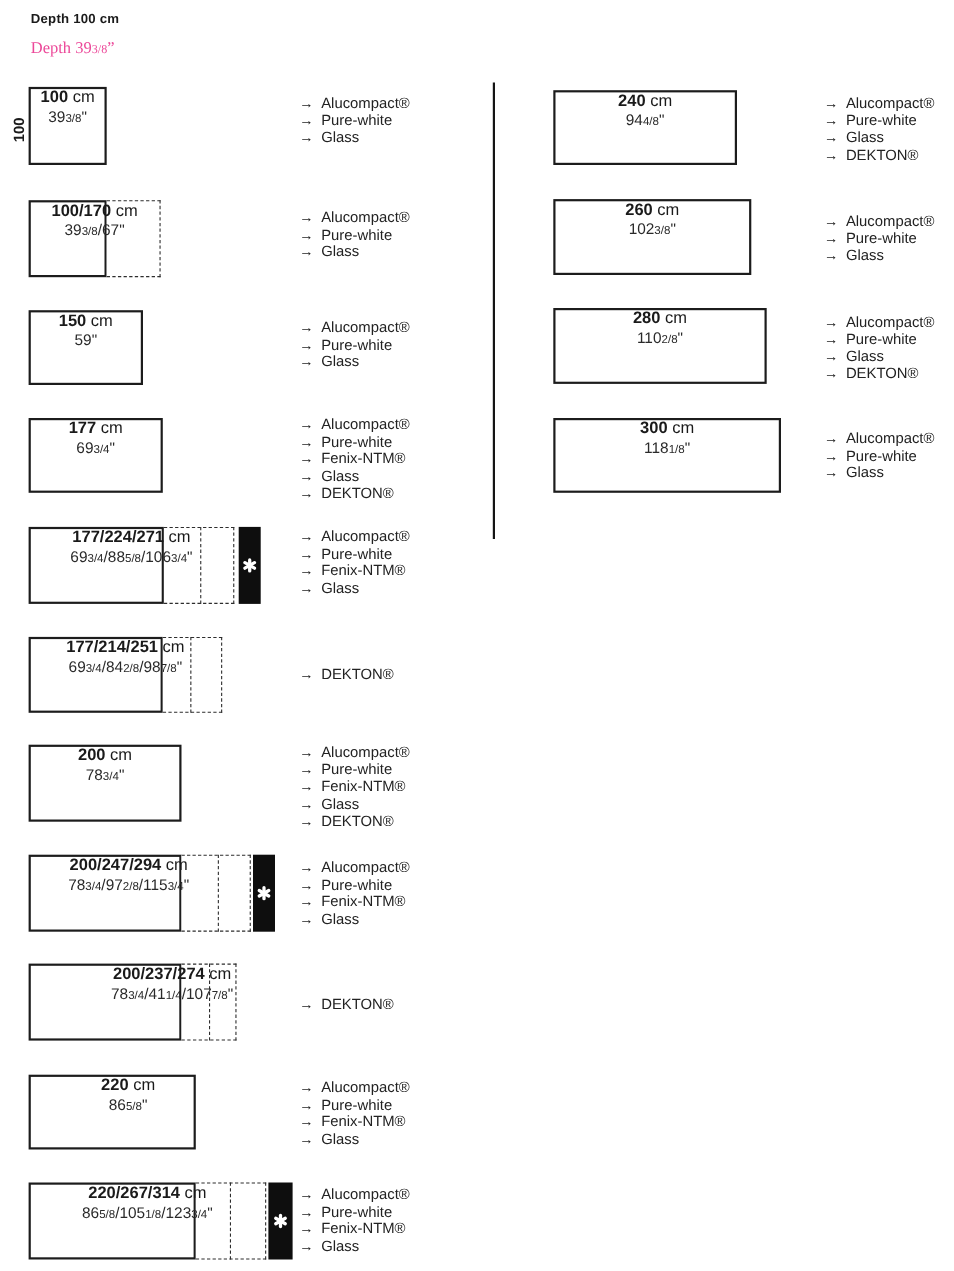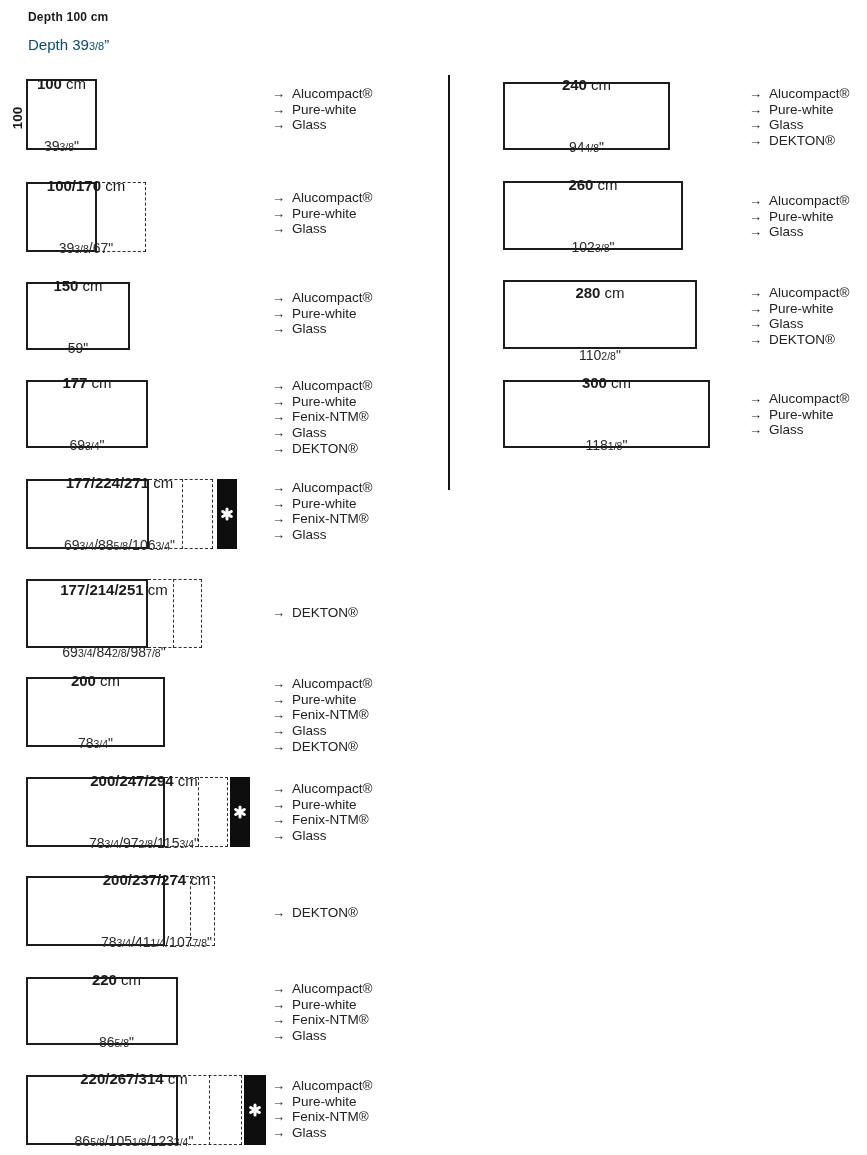--- a/index.html
+++ b/index.html
@@ -1,29 +1,29 @@
 <!DOCTYPE html>
 <html><head>
 <meta charset="utf-8">
 <style>
   html,body{margin:0;padding:0;background:#ffffff;}
   body{width:867px;height:1155px;font-family:"Liberation Sans","DejaVu Sans",sans-serif;color:#1a1a1a;}
   #diagram{position:relative;width:867px;height:1155px;overflow:hidden;}
   .title{position:absolute;left:28px;top:10px;font-size:12px;font-weight:bold;letter-spacing:.2px;}
-  .subtitle{position:absolute;left:28px;top:36px;font-size:15px;color:#0c4a6e;}
+  .subtitle{position:absolute;left:28px;top:36px;font-size:15px;color:#ec4899;font-family:Liberation Serif, serif;}
   .subtitle .frt{font-size:11px;}
   .axis{position:absolute;left:-1px;top:101px;width:36px;height:34px;display:flex;align-items:center;justify-content:center;transform:rotate(-90deg);font-weight:bold;font-size:13.5px;}
   .divider{position:absolute;left:448px;top:75px;width:2px;height:415px;background:#141414;}
   .box{position:absolute;border:2px solid #1c1c1c;background:#ffffff;box-sizing:border-box;}
   .dash{position:absolute;border:1px dashed #2d2d2d;border-left:none;box-sizing:border-box;background:#ffffff;}
   .midline{position:absolute;width:0;border-left:1px dashed #2d2d2d;box-sizing:border-box;}
   .starbox{position:absolute;background:#0e0e0e;}
   .star{position:absolute;left:50%;top:50%;width:0;height:0;display:block;}
   .star i{position:absolute;left:0;top:0;width:3px;height:13px;background:#ffffff;border-radius:1.5px;display:block;}
-  .label{position:absolute;display:flex;flex-direction:column;align-items:center;justify-content:center;text-align:center;white-space:nowrap;gap:45px;}
+  .label{position:absolute;display:flex;flex-direction:column;align-items:center;justify-content:flex-start;text-align:center;white-space:nowrap;}
   .l1{font-size:15px;line-height:19px;}
   .l1 b{font-weight:bold;}
   .l2{font-size:14px;line-height:17px;color:#2a2a2a;}
   .l2 .fr{font-size:10.5px;}
   .mats{position:absolute;}
   .mat{display:flex;align-items:baseline;font-size:13.5px;line-height:15.7px;color:#222222;}
   .mat .ar{width:20px;flex:0 0 20px;font-size:13px;}
 </style>
 </head>
 <body>
@@ -210,21 +210,21 @@
           <div class="box" style="left: 26px; top: 777px; width: 139px; height: 70px;"></div>
           <div class="dash" style="left: 165px; top: 777px; width: 63px; height: 70px;"></div>
           <div class="midline" style="left: 198px; top: 777px; height: 70px;"></div>
           <div class="starbox" style="left: 230px; top: 777px; width: 20px; height: 70px;">
             <span class="star">
               <i style="transform: translate(-50%, -50%) rotate(0deg);"></i>
               <i style="transform: translate(-50%, -50%) rotate(60deg);"></i>
               <i style="transform: translate(-50%, -50%) rotate(120deg);"></i>
             </span>
           </div>
-          <div class="label" style="left: 43px; top: 777px; width: 202px; height: 70px;">
+          <div class="label" style="left: 16px; top: 777px; width: 202px; height: 70px;">
             <div class="l1"><b>200/247/294</b><span> cm</span></div>
             <div class="l2"><span>78</span><span class="fr">3/4</span><span>/97</span><span class="fr">2/8</span><span>/115</span><span class="fr">3/4</span><span>"</span></div>
           </div>
           <div class="mats" style="left: 272px; top: 781px;">
             <div class="mat">
               <span class="ar">→</span>
               <span>Alucompact®</span>
             </div>
             <div class="mat">
               <span class="ar">→</span>

